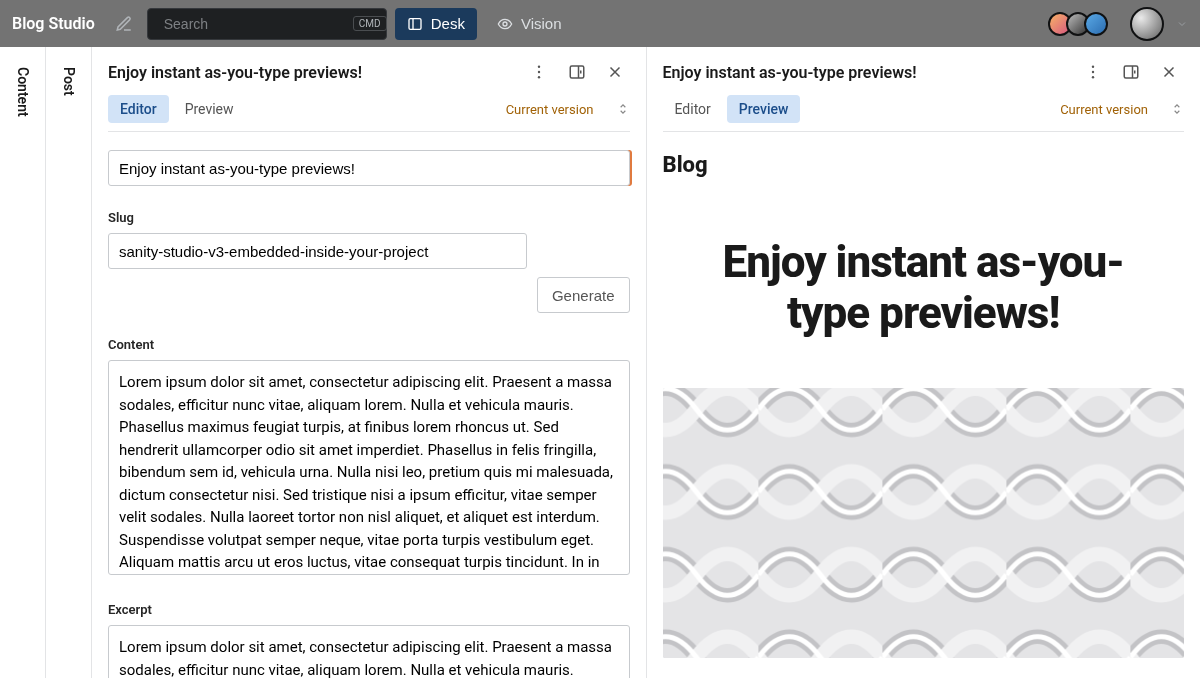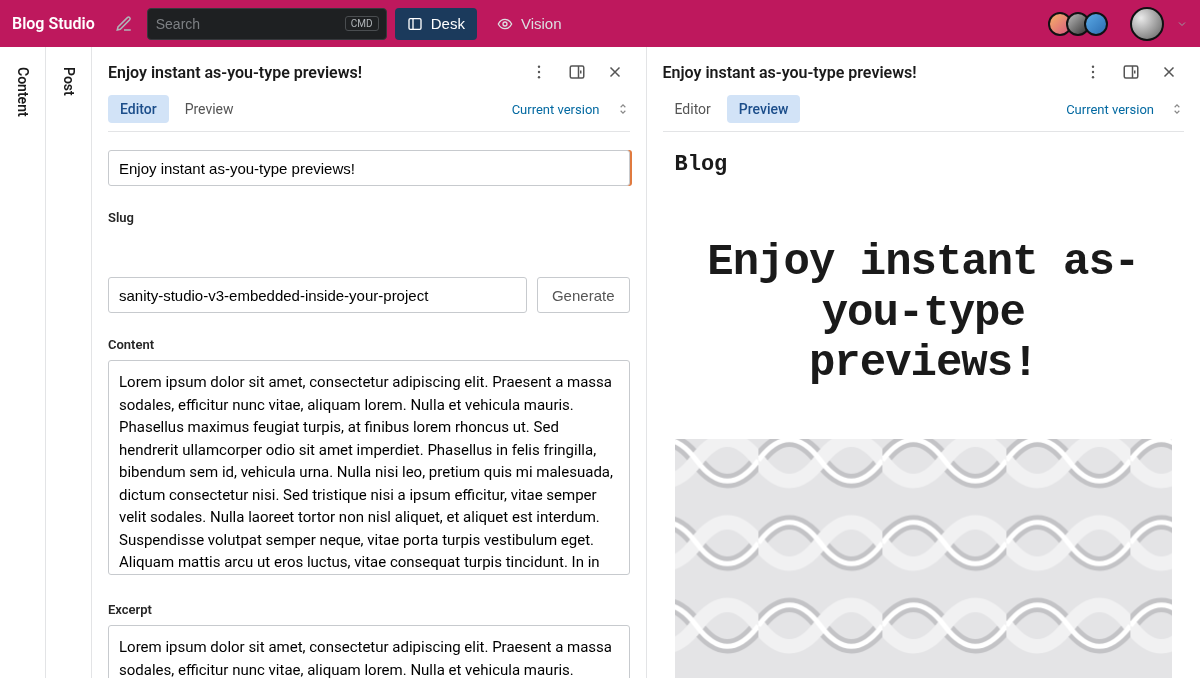--- a/index.html
+++ b/index.html
@@ -1,23 +1,23 @@
 <!DOCTYPE html>
 <html><head>
 <meta charset="utf-8">
 <style>
   * { box-sizing: border-box; margin: 0; padding: 0; }
   body { font-family: -apple-system, BlinkMacSystemFont, "Segoe UI", Roboto, sans-serif; font-size: 14px; color: #1a1a1a; background: #fff; height: 678px; width: 1200px; overflow: hidden; }
   
   
-  .topbar { height: 47px; background: #be185d; display: flex; align-items: center; padding: 0 12px; gap: 8px; }
+  .topbar { height: 47px; background: #737373; display: flex; align-items: center; padding: 0 12px; gap: 8px; }
   .brand { color: #fff; font-weight: 600; font-size: 16px; margin-right: 6px; }
   .compose-icon { width: 18px; height: 18px; color: #b0b4b8; }
   .compose-btn { background: transparent; border: none; padding: 6px; cursor: pointer; display:flex; align-items:center; }
-  .search-wrap { display: flex; align-items: center; background: #1e2022; border: 1px solid #35383c; border-radius: 4px; height: 32px; padding: 0 0; width: 240px; gap: 8px; }
+  .search-wrap { display: flex; align-items: center; background: #1e2022; border: 1px solid #35383c; border-radius: 4px; height: 32px; padding: 0 8px; width: 240px; gap: 8px; }
   .search-wrap input { background: transparent; border: none; outline: none; color: #ddd; font-size: 14px; flex: 1; }
   .search-wrap input::placeholder { color: #7d8084; }
   .kbd { display:flex; gap:20px; }
   .kbd span { font-size: 10px; color: #b0b4b8; border: 1px solid #4a4d50; border-radius: 3px; padding: 1px 5px; }
   .nav-btn { height: 32px; border-radius: 4px; padding: 0 12px; display: flex; align-items: center; gap: 8px; color: #fff; border: none; cursor: pointer; font-size: 15px; }
   .nav-btn.active { background: #1b3a5c; }
   .nav-btn.inactive { background: transparent; color: #dcdfe2; }
   .nav-icon { width: 16px; height: 16px; }
   .spacer { flex: 1; }
   .avatars { display: flex; align-items: center; }
@@ -35,40 +35,40 @@
   
   .pane-head { padding: 10px 16px 0 16px; }
   .pane-title-row { display: flex; align-items: center; gap: 8px; margin-bottom: 8px; }
   .pane-title { font-weight: 600; font-size: 16px; flex: 1; white-space: nowrap; overflow: hidden; text-overflow: ellipsis; }
   .icon-btn { background: transparent; border: none; padding: 6px; cursor: pointer; color: #555; display:flex; align-items:center; }
   .icon-btn svg { width: 18px; height: 18px; }
   
   .tab-row { display: flex; align-items: center; gap: 4px; border-bottom: 1px solid #e3e4e6; padding-bottom: 0; }
   .tab { padding: 6px 12px; border-radius: 4px; font-size: 14px; color: #555; cursor: pointer; margin-bottom: 8px; }
   .tab.active { background: #d2e3f7; color: #1b4d8a; font-weight: 500; }
-  .version { margin-left: auto; display: flex; align-items: center; gap: 16px; font-size: 13px; color: #0369a1; margin-bottom: 8px; }
+  .version { margin-left: auto; display: flex; align-items: center; gap: 22px; font-size: 13px; color: #a16207; margin-bottom: 8px; }
   .sort-icon { width: 14px; height: 14px; color: #888; }
   
   
   .form-body { padding: 18px 16px; overflow-y: auto; }
   .field { margin-bottom: 24px; }
   .field-label { font-size: 13px; font-weight: 600; color: #262626; margin-bottom: 8px; display: block; }
   .text-input { width: 100%; height: 36px; border: 1px solid #c7cace; border-radius: 3px; padding: 0 10px; font-size: 15px; outline: none; }
   .text-input.edited { box-shadow: 2px 0 0 0 #e07a3f; }
-  .slug-row { display: flex; gap: 10px; align-items: flex-end; }
+  .slug-row { display: flex; gap: 10px; }
   .slug-row .text-input { flex: 1; }
   .gen-btn { height: 36px; padding: 0 14px; border: 1px solid #c7cace; background: #fff; border-radius: 3px; color: #555; font-size: 15px; cursor: pointer; margin-top: 44px; }
   .textarea { width: 100%; border: 1px solid #c7cace; border-radius: 3px; padding: 10px; font-size: 15px; line-height: 1.5; outline: none; resize: none; font-family: inherit; overflow: hidden; }
   .content-ta { height: 215px; }
   .excerpt-ta { height: 60px; }
   
   
   .preview-banner { background: #3c3c3c; color: #fff; font-size: 14px; text-align: center; padding: 9px; }
   .preview-banner a { color: #fff; text-decoration: underline; cursor: pointer; }
-  .preview-content { padding: 20px 28px; overflow-y: auto; font-family: Liberation Mono, monospace; }
+  .preview-content { padding: 20px 16px; overflow-y: auto; }
   .preview-blog-label { font-weight: 800; font-size: 22px; margin-bottom: 60px; }
   .preview-headline { font-weight: 800; font-size: 44px; text-align: center; line-height: 1.15; letter-spacing: -1px; margin: 0 30px 50px 30px; }
   .preview-hero { width: 100%; height: 270px; background: #d8d8da; border-radius: 2px; position: relative; overflow: hidden; }
   
   
   .lattice { position:absolute; inset:-20px; }
   .lattice svg { width:100%; height:100%; }
 </style>
 </head>
 <body>

